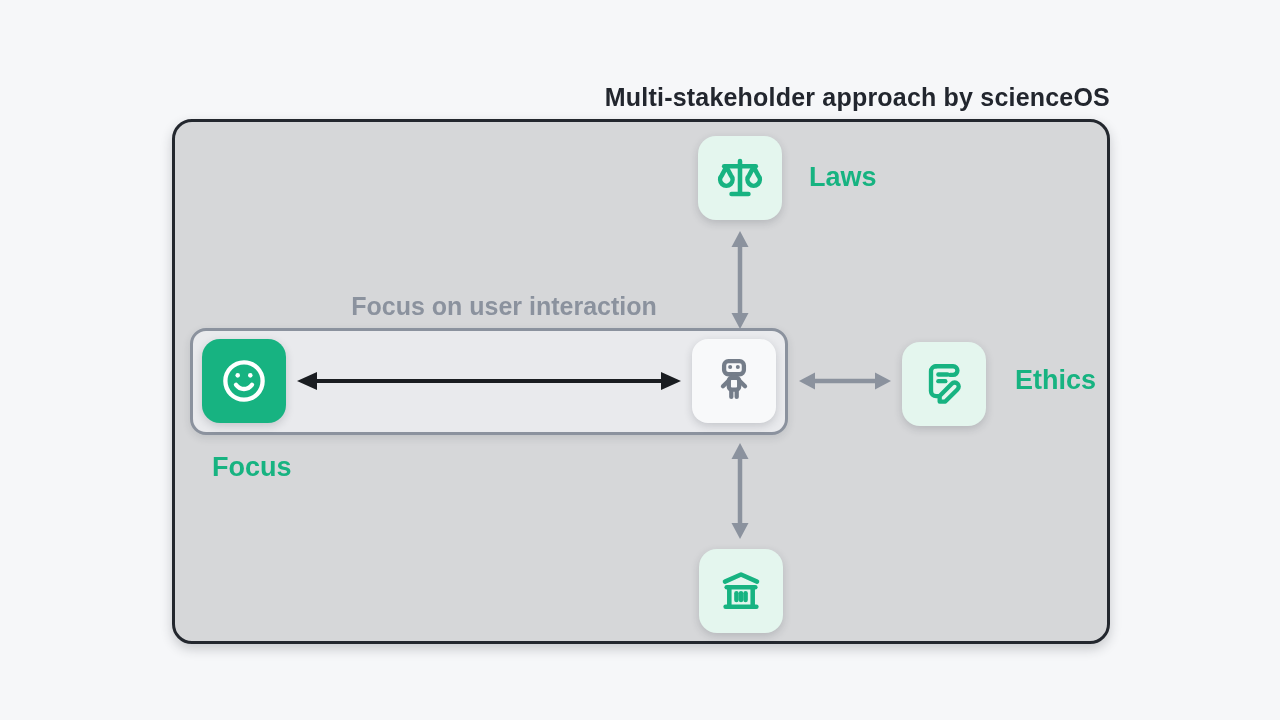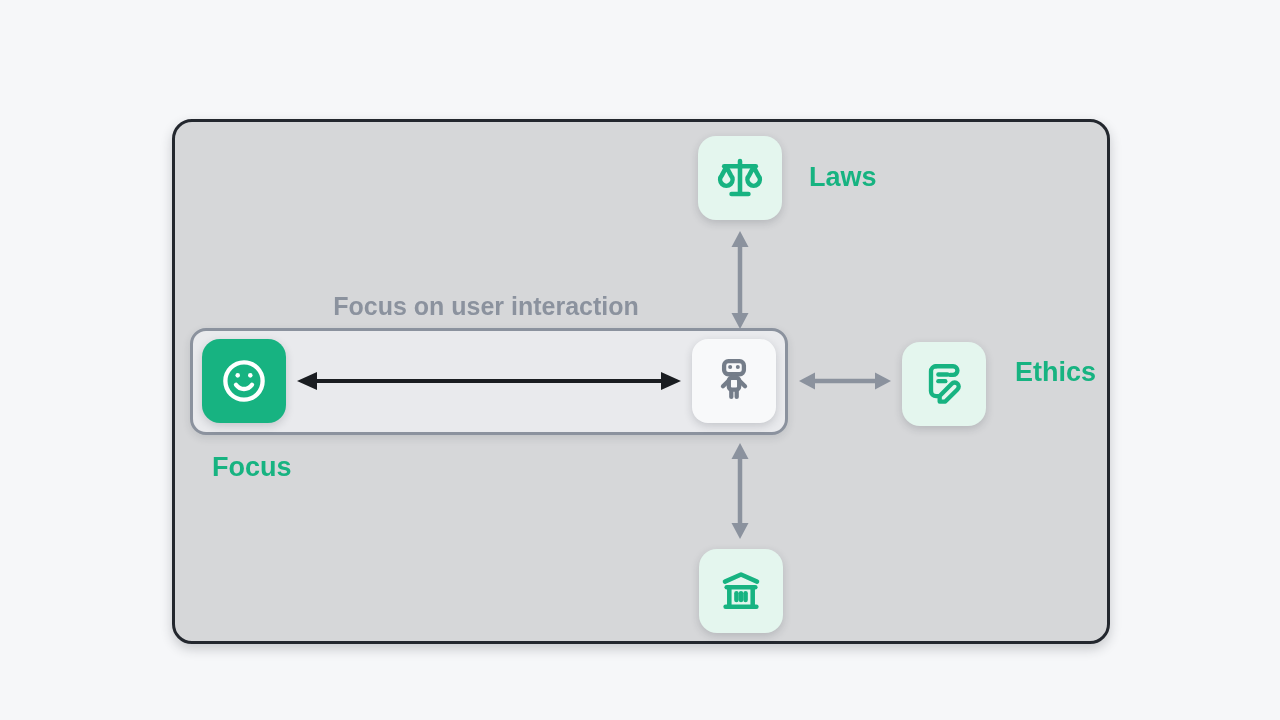--- a/index.html
+++ b/index.html
@@ -70,41 +70,42 @@
   .arrow{position:absolute;}
 
   
   .laws-box{left:695px;top:133px;}
 </style>
 </head>
 <body>
 
 <div class="stage">
 
+  <div class="title">Multi-stakeholder approach by scienceOS</div>
 
   <div class="panel">
 
     <div class="iconbox mint laws-box" style="left:523px;top:14px;">
       <svg viewBox="0 0 24 24" fill="none" stroke="#17b381" stroke-width="2.1" stroke-linecap="round" stroke-linejoin="round">
         <path d="M12 4.2 V18.7"></path>
         <path d="M8.1 19.4 H15.9"></path>
         <path d="M4.7 6.6 H19.3"></path>
         <path d="M5.7 6.9 L3.6 10.8 A2.85 2.85 0 1 0 7.8 10.8 Z"></path>
         <path d="M18.3 6.9 L16.2 10.8 A2.85 2.85 0 1 0 20.4 10.8 Z"></path>
       </svg>
     </div>
     <div class="node-label" style="left:634px;top:40px;">Laws</div>
 
     <svg class="arrow" style="left:552px;top:108px;" width="26" height="100" viewBox="0 0 26 100">
       <line x1="13" y1="14" x2="13" y2="86" stroke="#8b929e" stroke-width="4.5"></line>
       <polygon points="13,1 4.5,17 21.5,17" fill="#8b929e"></polygon>
       <polygon points="13,99 4.5,83 21.5,83" fill="#8b929e"></polygon>
     </svg>
 
-    <div class="focus-label" style="left:12px;top:170px;">Focus on user interaction</div>
+    <div class="focus-label" style="left:30px;top:170px;">Focus on user interaction</div>
 
     <div class="innerbox" style="left:15px;top:206px;">
 
       <div class="iconbox greenfill" style="left:9px;top:8px;">
         <svg viewBox="0 0 24 24" fill="none" stroke="#ffffff" stroke-width="2" stroke-linecap="round" stroke-linejoin="round">
           <circle cx="12" cy="12" r="8.6"></circle>
           <circle cx="9.1" cy="9.4" r="1.05" fill="#ffffff" stroke="none"></circle>
           <circle cx="14.9" cy="9.4" r="1.05" fill="#ffffff" stroke="none"></circle>
           <path d="M8.3 13.7 s1.5 2 3.7 2 3.7 -2 3.7 -2"></path>
         </svg>
@@ -142,21 +143,21 @@
     <div class="iconbox mint" style="left:727px;top:220px;">
       <svg viewBox="0 0 24 24" fill="none" stroke="#17b381" stroke-width="2" stroke-linecap="round" stroke-linejoin="round">
         <path d="M8.3 3.8 H16.2 A2 2 0 0 1 16.2 7.8 H14.9"></path>
         <path d="M8.3 3.8 A2.3 2.3 0 0 0 6 6.1 V15.2"></path>
         <path d="M6 15.2 A2.4 2.4 0 0 0 8.4 17.6 H9.7"></path>
         <path d="M9.4 7.6 H13.6"></path>
         <path d="M9.4 10.7 H12.6"></path>
         <path d="M10 20.1 h2.6 l5.6 -5.6 a1.84 1.84 0 1 0 -2.6 -2.6 l-5.6 5.6 v2.6 z"></path>
       </svg>
     </div>
-    <div class="node-label" style="left:840px;top:235px;">Ethics</div>
+    <div class="node-label" style="left:840px;top:243px;">Ethics</div>
 
     <svg class="arrow" style="left:552px;top:320px;" width="26" height="98" viewBox="0 0 26 98">
       <line x1="13" y1="14" x2="13" y2="84" stroke="#8b929e" stroke-width="4.5"></line>
       <polygon points="13,1 4.5,17 21.5,17" fill="#8b929e"></polygon>
       <polygon points="13,97 4.5,81 21.5,81" fill="#8b929e"></polygon>
     </svg>
 
     <div class="iconbox mint" style="left:524px;top:427px;">
       <svg viewBox="0 0 24 24" fill="none" stroke="#17b381" stroke-width="2.1" stroke-linecap="round" stroke-linejoin="round">
         <path d="M4.6 7.7 L12 4.4 L19.4 7.7"></path>

